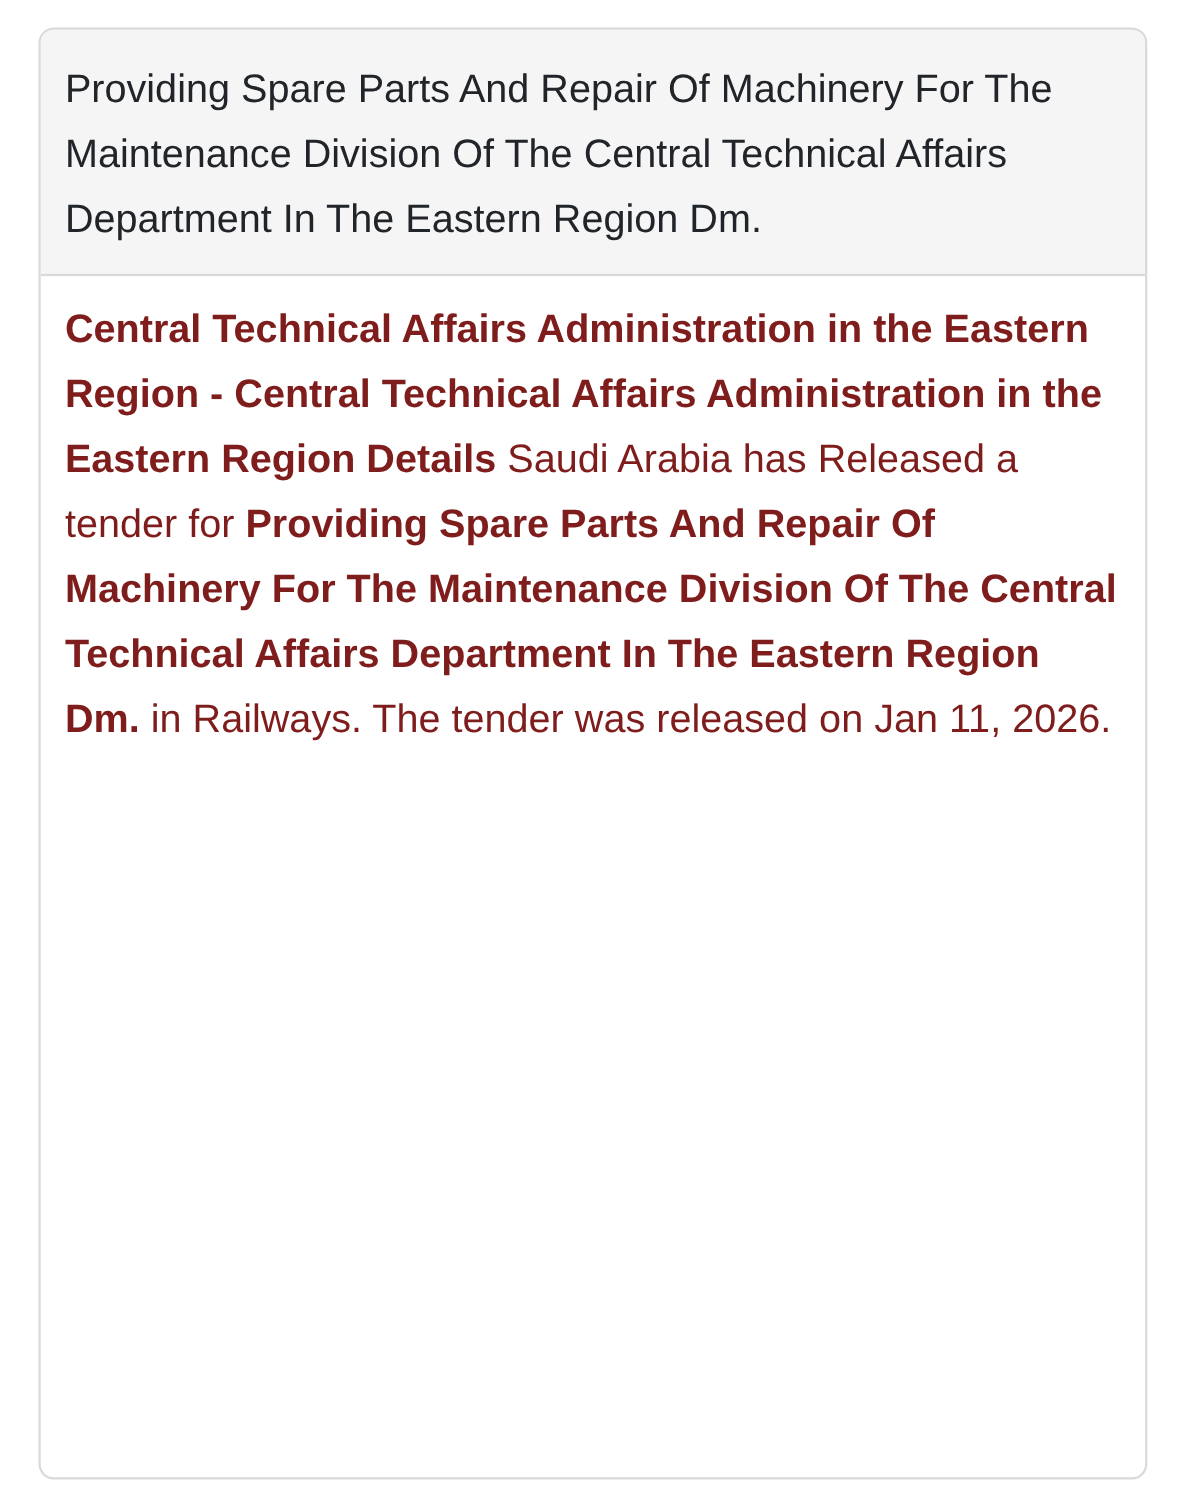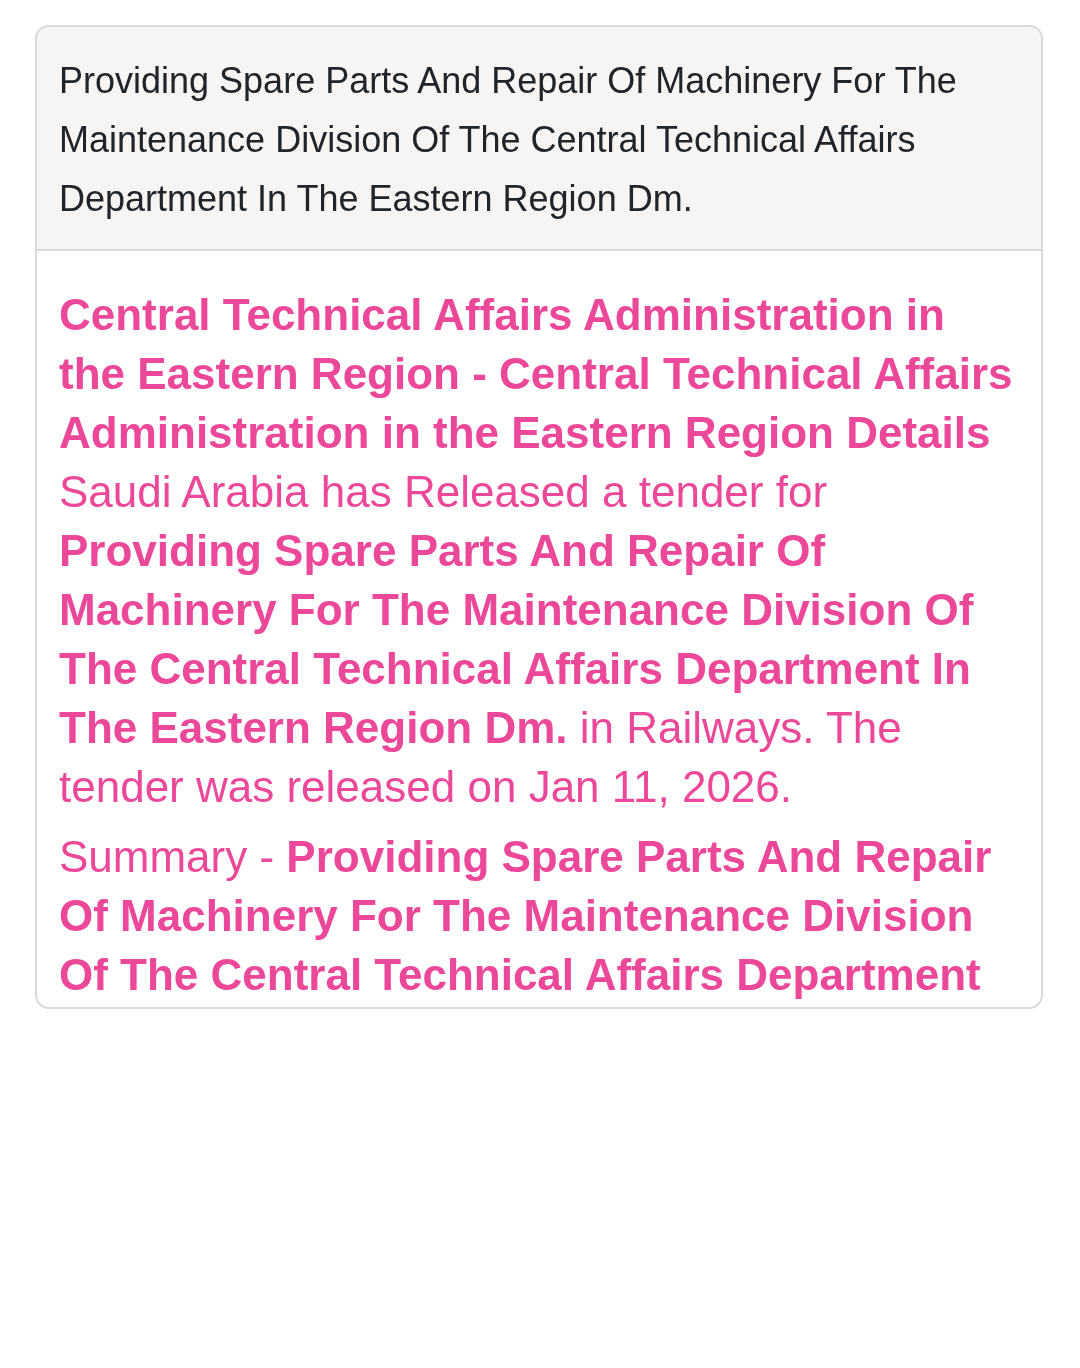--- a/index.html
+++ b/index.html
@@ -1,27 +1,26 @@
 <!DOCTYPE html>
 <html><head>
 <meta charset="utf-8">
 <style>
   html, body { margin: 0; padding: 0; background: #ffffff; }
   body { width: 1080px; height: 1368px; overflow: hidden; font-family: "Liberation Sans", "DejaVu Sans", sans-serif; color: #212529; }
-  .card { position: absolute; left: 35px; top: 25px; width: 1008px; height: 984px; border: 2px solid #d9d9d9; border-radius: 14px; box-sizing: border-box; overflow: hidden; background: #fff; }
+  .card { position: absolute; left: 35px; top: 25px; width: 1008px; height: 1320px; border: 2px solid #d9d9d9; border-radius: 14px; box-sizing: border-box; overflow: hidden; background: #fff; }
   .card-header { background: #f5f5f5; border-bottom: 2px solid #d9d9d9; height: 224px; box-sizing: border-box; padding: 24px 22px 0 22px; font-size: 36px; line-height: 59px; color: #212529; }
-  .card-body { padding: 18px 22px 0 22px; font-size: 44px; line-height: 59px; color: #ec4899; margin-top: 16px; }
+  .card-body { padding: 18px 22px 0 22px; font-size: 36px; line-height: 59px; color: #7f1d1d; }
   .para { margin: 0 0 11px 0; }
   .row { margin: 0 0 11px 0; }
   b { font-weight: bold; }
 </style>
 </head>
 <body>
 
 <div class="card">
   <div class="card-header">
     <span>Providing Spare Parts And Repair Of Machinery For The Maintenance Division Of The Central Technical Affairs Department In The Eastern Region Dm.</span>
   </div>
   <div class="card-body">
     <p class="para"><b>Central Technical Affairs Administration in the Eastern Region - Central Technical Affairs Administration in the Eastern Region Details</b><span> Saudi Arabia has Released a tender for </span><b>Providing Spare Parts And Repair Of Machinery For The Maintenance Division Of The Central Technical Affairs Department In The Eastern Region Dm.</b><span> in Railways. The tender was released on Jan 11, 2026.</span></p>
-    <div class="row"><span>Summary - </span><b>Providing Spare Parts And Repair Of Machinery For The Maintenance Division Of The Central Technical Affairs Department In The Eastern Region Dm.</b></div>
   </div>
 </div>
 
 </body></html>

